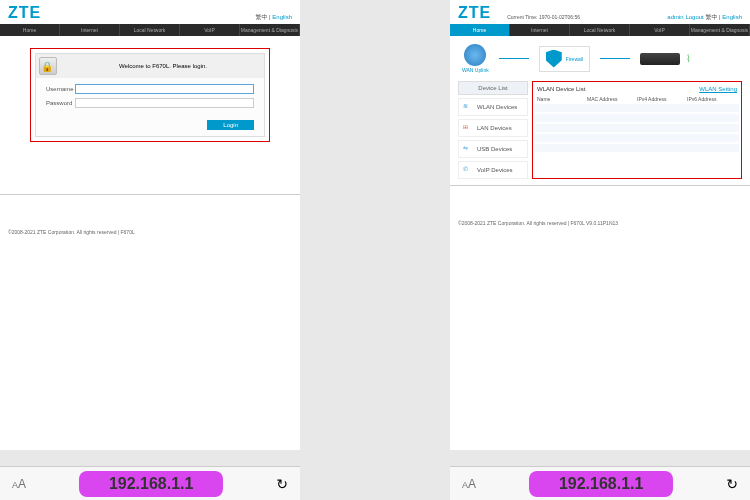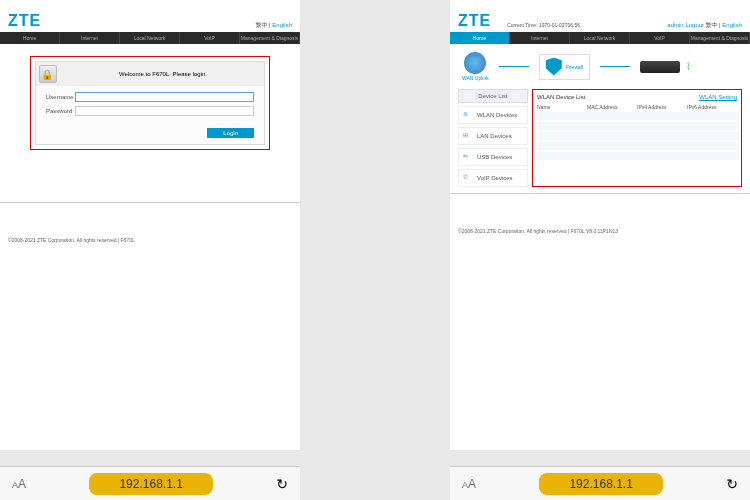--- a/index.html
+++ b/index.html
@@ -1,20 +1,20 @@
 <!DOCTYPE html>
 <html><head>
 <meta charset="utf-8">
 <style>
   * { margin: 0; padding: 0; box-sizing: border-box; }
   body { background: #e8e8e8; width: 750px; height: 500px; font-family: Arial, sans-serif; font-size: 7px; }
   .container { display: flex; gap: 150px; padding: 0; }
   .phone { width: 300px; background: #fff; display: flex; flex-direction: column; }
   .content-area { background: #fff; height: 450px; }
-  .header-row { display: flex; justify-content: space-between; align-items: flex-end; padding: 12px 8px 2px; }
+  .header-row { display: flex; justify-content: space-between; align-items: flex-end; padding: 4px 8px 2px; }
   .logo { color: #0099cc; font-weight: bold; font-size: 16px; letter-spacing: 1px; }
   .lang-row { font-size: 6px; color: #555; }
   .lang-link { color: #0099cc; cursor: pointer; }
   .navbar { background: #2a2a2a; height: 12px; display: flex; }
   .nav-item { flex: 1; color: #aaa; font-size: 5px; text-align: center; line-height: 12px; border-right: 1px solid #444; }
   .nav-item.active { background: #0099cc; color: #fff; }
   .login-box-wrap { padding: 12px 30px; }
   .login-box { border: 1px solid #d00; padding: 4px; }
   .login-inner { border: 1px solid #ddd; background: #fcfcfc; }
   .login-title { background: #f0f0f0; padding: 3px; font-size: 6px; text-align: center; display: flex; align-items: center; }
@@ -46,21 +46,21 @@
   .ic-lan { color: #d46a3a; }
   .ic-usb { color: #3aa0e0; }
   .ic-voip { color: #4aa8d8; }
   .panel { flex: 1; border: 1px solid #d00; padding: 2px; }
   .panel-head { display: flex; justify-content: space-between; font-size: 6px; padding: 2px; color: #333; }
   .plink { color: #0099cc; text-decoration: underline; cursor: pointer; }
   .tbl-head { display: flex; font-size: 5px; color: #555; padding: 2px; }
   .th { flex: 1; }
   .tbl-row { height: 8px; background: #f4f7fb; margin-bottom: 2px; }
   .toolbar { height: 34px; background: #f7f7f8; border-top: 1px solid #ccc; display: flex; align-items: center; justify-content: space-between; padding: 0 12px; margin-top: auto; }
-  .addr-pill { background: #eab308; border-radius: 8px; padding: 4px 30px; font-size: 12px; color: #333; }
+  .addr-pill { background: #d946ef; border-radius: 8px; padding: 4px 30px; font-size: 16px; color: #333; font-weight: bold; }
   .aa { font-size: 12px; color: #737373; cursor: pointer; }
   .aa small { font-size: 9px; }
   .reload { font-size: 14px; cursor: pointer; }
   .gray-fill { background:#e8e8e8; flex:1; }
   .phone-wrap{display:flex;flex-direction:column;height:500px;}
 </style>
 </head>
 <body>
 
 <div class="container">

